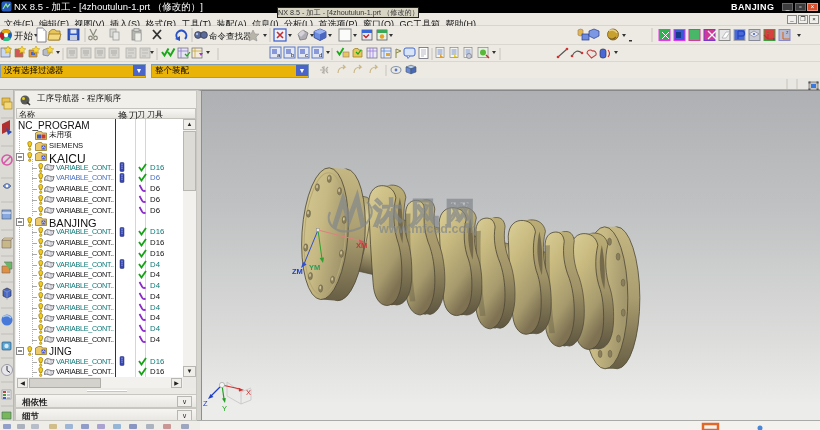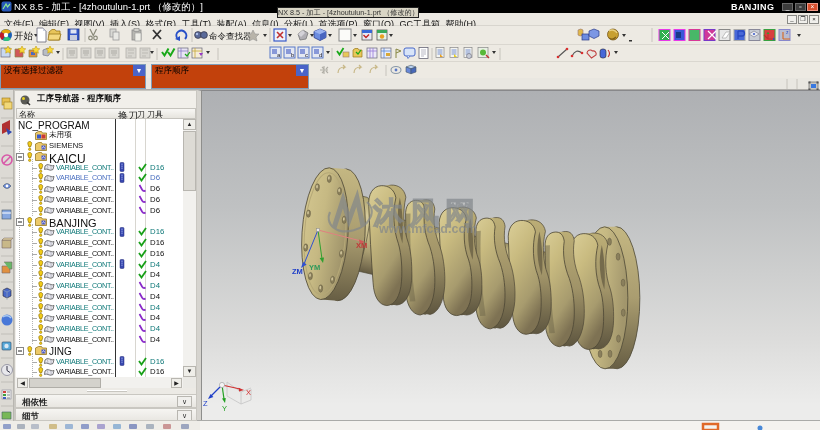--- a/index.html
+++ b/index.html
@@ -9,21 +9,21 @@
 #siemens{left:731px;top:2px;color:#fff;font-size:9px;font-weight:bold;letter-spacing:.4px}
 .wbtn{z-index:20;top:3px;width:11px;height:8px;background:#3c3c3c;border:1px solid #6a6a6a;color:#fff;font-size:6.5px;line-height:6px;text-align:center}
 .mbtn{z-index:20;top:15px;width:10px;height:9px;background:#F0EFEB;border:1px solid #8a8a86;color:#222;font-size:6px;line-height:7px;text-align:center}
 #menubar{left:0;top:13px;width:820px;height:13px;background:#ECE9E2;border-bottom:1px solid #d8d5ce}
 #menubar span{font-size:9px;color:#111;margin-right:5.5px}
 #tooltip{left:277px;top:7px;width:142px;height:11px;background:#D9D5C5;border:1px solid #222;font-size:7.2px;color:#333;line-height:10px;text-align:center;white-space:nowrap;z-index:50;overflow:hidden}
 #tb1{left:0;top:26px;width:820px;height:19px;background:#EDEAE3;border-bottom:1px solid #dad7d0}
 #tb2{left:0;top:45px;width:820px;height:17px;background:#EDEAE3;border-bottom:1px solid #dad7d0}
 #tb3{left:0;top:62px;width:820px;height:16px;background:#EDEAE3}
 #strip{left:0;top:78px;width:820px;height:12px;background:#E9E7E1;border-bottom:1px solid #b0aeaa}
-.combo{top:64px;height:25px;background:#c2410c;border:1px solid #7F9DB9;font-size:8.5px;line-height:11px;padding-left:3px;color:#000}
+.combo{top:64px;height:14px;background:#eab308;border:1px solid #7F9DB9;font-size:8.5px;line-height:11px;padding-left:3px;color:#000}
 .cbtn{top:65px;width:12px;height:11px;background:#4A64C8;color:#fff;font-size:7px;line-height:11px;text-align:center}
 #resbar{left:0;top:90px;width:14px;height:331px;background:#DCDAD4;border-right:1px solid #b8b6b0}
 #vp{left:197px;top:90px;width:623px;height:331px;background:linear-gradient(180deg,#AEB0B3 0%,#BFC1C2 35%,#DCDCDB 75%,#ECECEB 95%,#ECECEB 100%);border-left:5px solid #D6D4CF;border-top:1px solid #88888a}
 #bottom{left:0;top:421px;width:820px;height:9px;background:#F4F2EF}
 </style></head>
 <body>
 <div class="abs" id="titlebar"></div>
 <svg class="abs" style="left:1px;top:1px;z-index:5" width="11" height="11">
     <rect x="0.5" y="0.5" width="10" height="10" rx="2" fill="#2858b8"></rect>
     <path d="M2 8 L5 3 L6.5 6 L9 3" stroke="#8ee890" stroke-width="1.2" fill="none"></path>
@@ -232,21 +232,21 @@
     <line x1="797" y1="53" x2="797" y2="63" stroke="#c6c3bc"></line>
 <rect x="809" y="56" width="9" height="8" fill="#c8c6c0" stroke="#777" stroke-width="0.8"></rect>
     <rect x="811" y="58" width="5" height="4" fill="#3878e0"></rect>
     <rect x="808.5" y="55.5" width="2" height="2" fill="#555"></rect>
     <rect x="816.5" y="55.5" width="2" height="2" fill="#555"></rect>
     <rect x="808.5" y="62.5" width="2" height="2" fill="#555"></rect>
     <rect x="816.5" y="62.5" width="2" height="2" fill="#555"></rect>
 </svg>
 <div class="abs combo" style="left:0px;width:146px">没有选择过滤器</div>
 <div class="abs cbtn" style="left:133px">▼</div>
-<div class="abs combo" style="left:151px;width:158px">程序顺序</div>
+<div class="abs combo" style="left:151px;width:158px">整个装配</div>
 <div class="abs cbtn" style="left:296px">▼</div>
 <div class="abs" id="resbar"></div>
 <svg class="abs" style="left:0;top:90px" width="14" height="340">
 <line x1="1" y1="28" x2="13" y2="28" stroke="#c0beb8"></line>
 <line x1="1" y1="56" x2="13" y2="56" stroke="#c0beb8"></line>
 <line x1="1" y1="88" x2="13" y2="88" stroke="#c0beb8"></line>
 <line x1="1" y1="112" x2="13" y2="112" stroke="#c0beb8"></line>
 <line x1="1" y1="140" x2="13" y2="140" stroke="#c0beb8"></line>
 <line x1="1" y1="166" x2="13" y2="166" stroke="#c0beb8"></line>
 <line x1="1" y1="192" x2="13" y2="192" stroke="#c0beb8"></line>
@@ -284,21 +284,21 @@
     <path d="M7 302 h3 M7 305 h3 M7 308 h3" stroke="#567" stroke-width="0.7"></path>
 <path d="M2 322 h9 v7 h-9 z" fill="#78B858" stroke="#466" stroke-width="0.6"></path>
 </svg>
 
 <div class="abs" style="left:14px;top:90px;width:183px;height:331px;background:#F1EFEA;border:1px solid #c9c7c1;overflow:hidden">
 <svg style="position:absolute;left:4px;top:3px" width="14" height="12">
       <circle cx="6" cy="6" r="4.5" fill="#5a5a55"></circle>
       <circle cx="4.5" cy="4.5" r="1.5" fill="#e8d020"></circle>
       <path d="M8 8 l3 3" stroke="#333" stroke-width="1.5"></path>
     </svg>
-<div style="position:absolute;left:22px;top:2px;font-size:8.5px;font-weight:bold;color:#111;white-space:nowrap">工序导航器 - 程序顺序</div>
+<div style="position:absolute;left:22px;top:2px;font-size:8.5px;font-weight:normal;color:#111;white-space:nowrap">工序导航器 - 程序顺序</div>
 <div style="position:absolute;left:1px;top:17px;width:180px;height:11px;background:linear-gradient(#f8f7f4,#e6e4de);border:1px solid #c5c3bd"></div>
 <div style="position:absolute;left:4px;top:18px;font-size:8px;color:#111">名称</div>
 <div style="position:absolute;left:103px;top:18px;font-size:10px;color:#111">换刀</div>
 <div style="position:absolute;left:122px;top:18px;font-size:8px;color:#111">刀</div>
 <div style="position:absolute;left:132px;top:18px;font-size:8px;color:#111">刀具</div>
 <div style="position:absolute;left:1px;top:28px;width:167px;height:258px;background:#fff"></div>
 <div style="position:absolute;left:100px;top:28px;width:1px;height:258px;background:#333"></div>
 <div style="position:absolute;left:120px;top:28px;width:1px;height:258px;background:#d8d6d0"></div>
 <div style="position:absolute;left:130px;top:28px;width:1px;height:258px;background:#d8d6d0"></div>
 <div style="position:absolute;left:168px;top:28px;width:13px;height:258px;background:#F2F1EE"></div>

